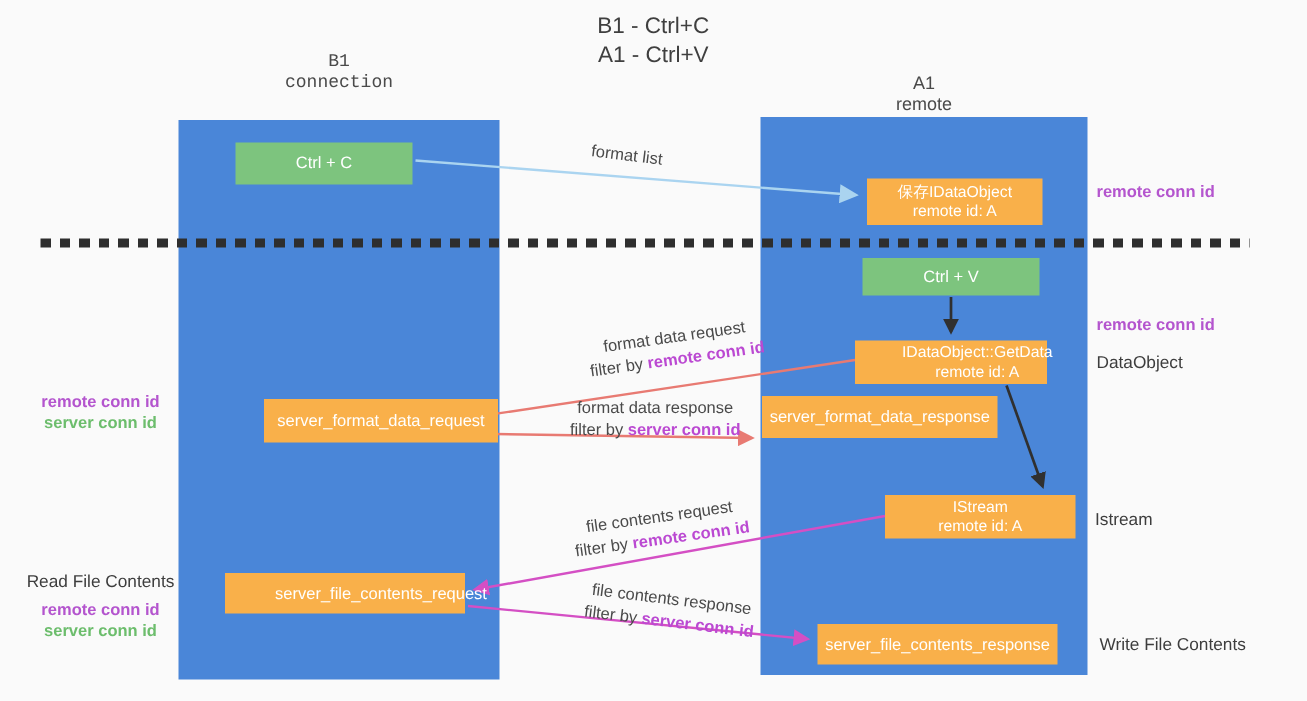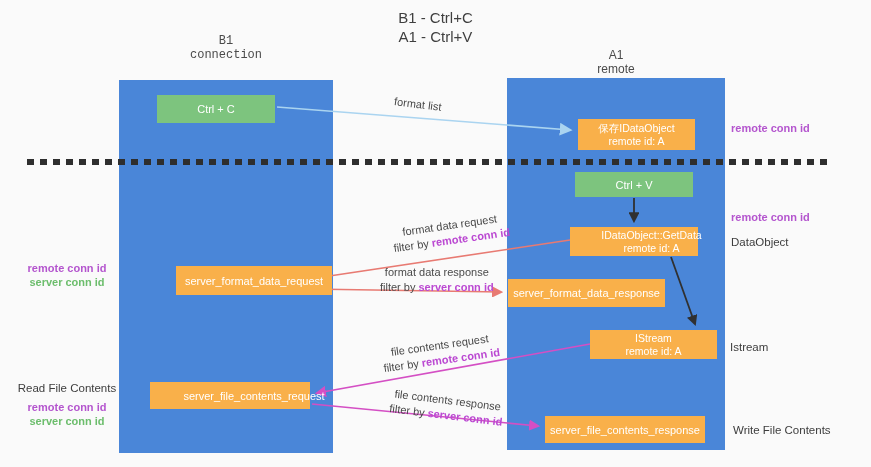--- a/index.html
+++ b/index.html
@@ -27,21 +27,21 @@
   .node.green { background:#7dc47e; }
   .node.orange { background:#f9b04a; }
   .node .one { font-size:11px; }
   .node .l { font-size:10.5px; line-height:13px; }
 
   .n-ctrlc   { left:157px; top:95px;  width:118px; height:28px; }
   .n-saveobj { left:578px; top:119px; width:117px; height:31px; }
   .n-ctrlv   { left:575px; top:172px; width:118px; height:25px; }
   .n-getdata { left:570px; top:227px; width:128px; height:29px;padding-left:35px; }
   .n-fmtreq  { left:152px; top:266px; width:156px; height:29px;margin-left:24px; }
-  .n-fmtresp { left:508px; top:279px; width:157px; height:28px; }
+  .n-fmtresp { left:508px; top:264px; width:157px; height:28px; }
   .n-istream { left:590px; top:330px; width:127px; height:29px; }
   .n-filereq { left:150px; top:382px; width:160px; height:27px;padding-left:48px; }
   .n-fileresp{ left:545px; top:416px; width:160px; height:27px; }
 
   .side { position:absolute; z-index:5; font-size:11.5px; color:#3d3d3d; }
   .side.bold-purple { font-weight:bold; color:#b455ce; font-size:11px; }
   .stack { position:absolute; z-index:5; text-align:center; }
   .stack .purple { font-weight:bold; color:#b455ce; font-size:11px; line-height:14px; }
   .stack .green  { font-weight:bold; color:#6cbd6c; font-size:11px; line-height:14px; }
   .stack .plain  { color:#3d3d3d; font-size:11.5px; line-height:15px; }

